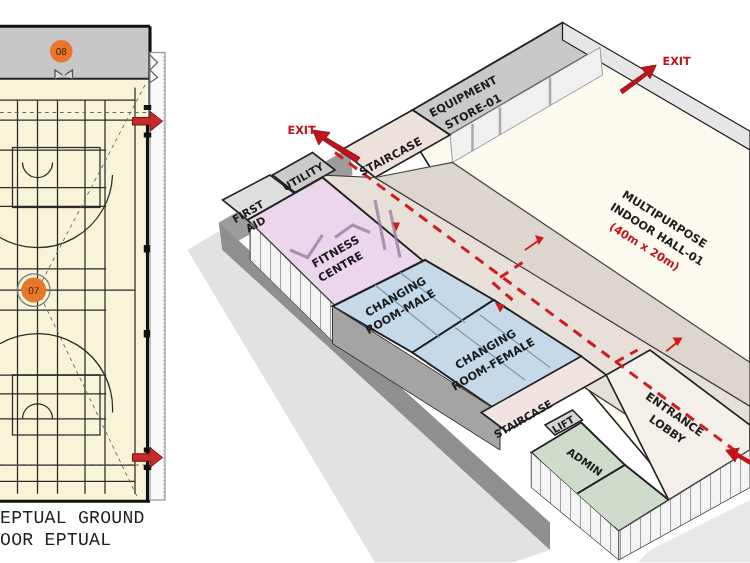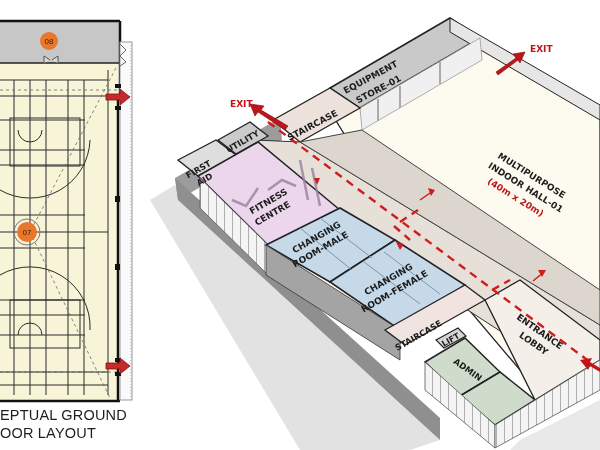--- a/index.html
+++ b/index.html
@@ -1,18 +1,18 @@
 <!DOCTYPE html>
 <html><head>
 <meta charset="utf-8">
 <style>
   html, body { margin:0; padding:0; background:#ffffff; }
   body { width:600px; height:450px; overflow:hidden; position:relative; font-family:"Liberation Sans", sans-serif; }
   #stage { position:absolute; left:0; top:0; width:589px; height:450px; }
-  .plan-caption { position:absolute; left:0; top:406px; font-family:Liberation Sans, sans-serif; font-size:14.5px; color:#1f1f1f; line-height:18px; letter-spacing:0.2px; white-space:nowrap; }
+  .plan-caption { position:absolute; left:0; top:406px; font-family:Liberation Mono, monospace; font-size:14.5px; color:#1f1f1f; line-height:18px; letter-spacing:0.2px; white-space:nowrap; }
   .plan-caption span { display:block; }
   .lbl { font-family:"DejaVu Sans", sans-serif; font-weight:bold; fill:#1c1c1c; }
   .exit-lbl { font-family:"DejaVu Sans", sans-serif; font-weight:bold; fill:#c0131a; font-size:9px; }
   .badge-txt { font-family:"Liberation Sans", sans-serif; font-size:8px; fill:#3a1d05; }
 </style>
 </head>
 <body>
 
 <div id="stage">
 <svg width="600" height="450" viewBox="0 0 600 450" xmlns="http://www.w3.org/2000/svg">
@@ -223,15 +223,15 @@
       <text font-size="8.5" transform="translate(466,372) rotate(35)" text-anchor="middle">ADMIN</text>
 
       <text font-size="9" transform="translate(538,334) rotate(35)" text-anchor="middle">ENTRANCE</text>
       <text font-size="9" transform="translate(532,346) rotate(35)" text-anchor="middle">LOBBY</text>
     </g>
   </g>
 </svg>
 
 <div class="plan-caption">
   <span>EPTUAL GROUND</span>
-  <span>OOR LAYOUT</span>
+  <span>OOR EPTUAL</span>
 </div>
 </div>
 
 </body></html>

